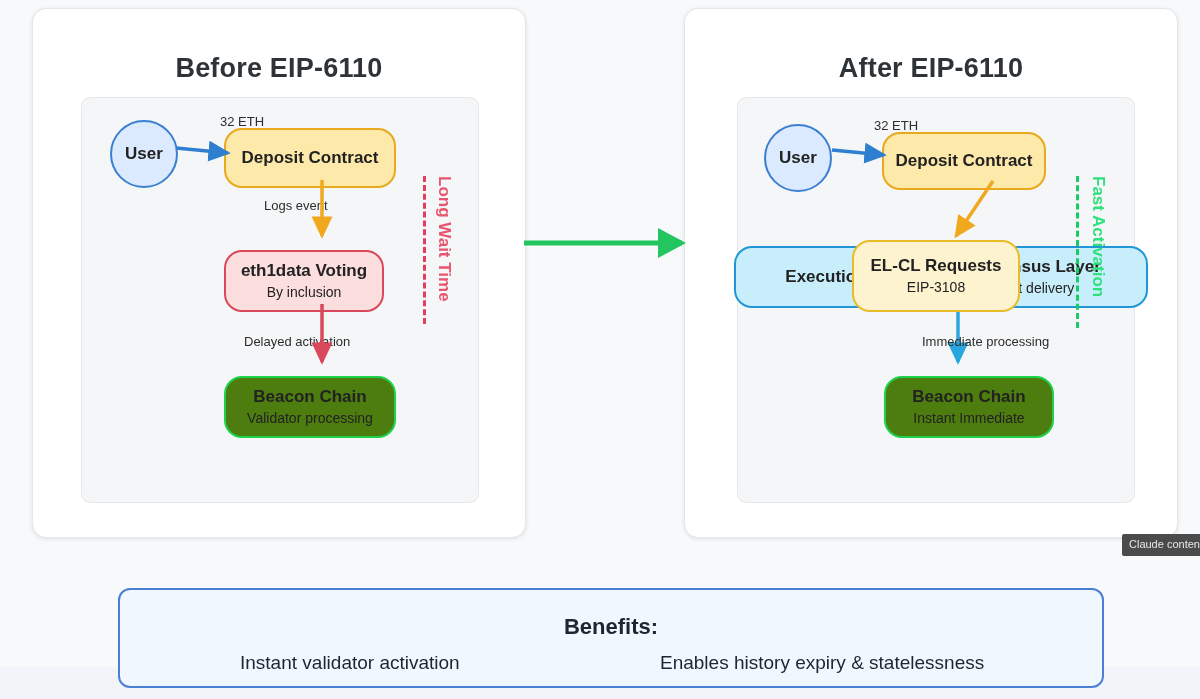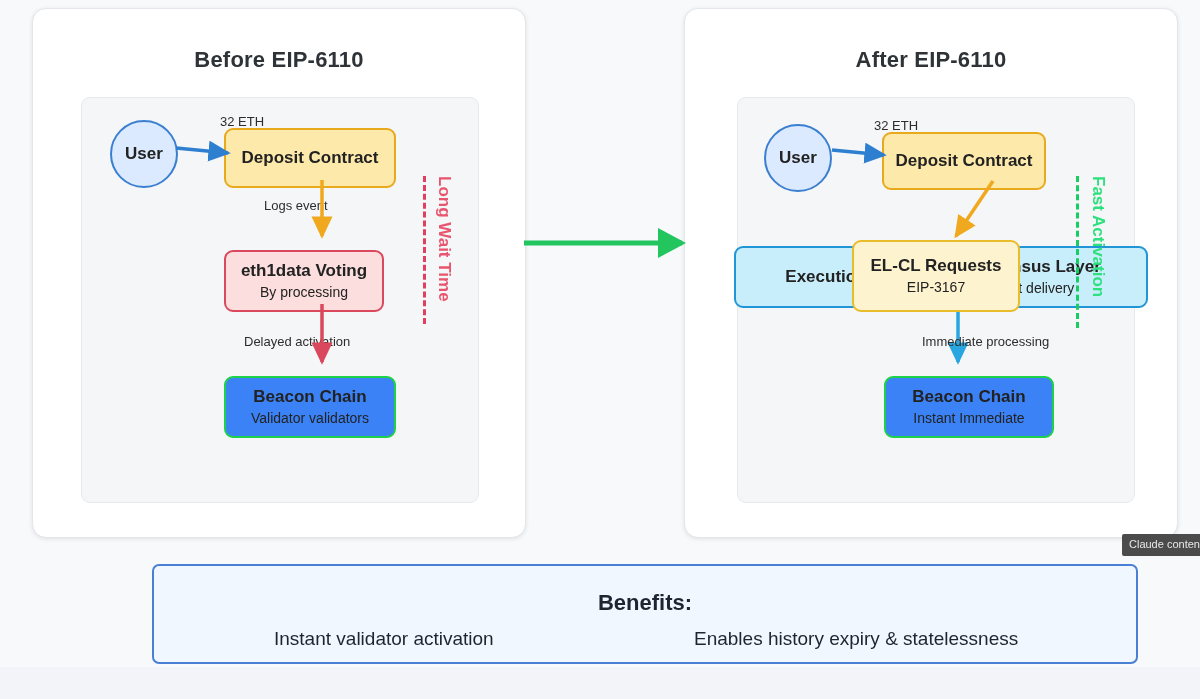--- a/index.html
+++ b/index.html
@@ -13,44 +13,44 @@
 
   
   .panel{
     position:absolute;background:#ffffff;border:1px solid #e3e6ea;
     border-radius:14px;box-shadow:0 1px 4px rgba(0,0,0,.10);
   }
   #panel-before{left:32px;top:8px;width:492px;height:528px;}
   #panel-after {left:684px;top:8px;width:492px;height:528px;}
 
   .panel-title{
-    position:absolute;left:0;right:0;top:38px;text-align:center;
-    font-size:22px;font-weight:bold;color:#2e3338;letter-spacing:.2px;
+    position:absolute;left:0;right:0;top:44px;text-align:center;
+    font-size:27px;font-weight:bold;color:#2e3338;letter-spacing:.2px;
   }
 
   
   .stage{
     position:absolute;background:#f5f6f7;border:1px solid #e6e8ea;border-radius:9px;
   }
   #stage-before{left:48px;top:88px;width:396px;height:404px;}
   #stage-after {left:52px;top:88px;width:396px;height:404px;}
 
   
   .node{
-    position:absolute;border-radius:9px;box-sizing:border-box;
+    position:absolute;border-radius:18px;box-sizing:border-box;
     display:flex;flex-direction:column;align-items:center;justify-content:center;
     text-align:center;
   }
   .node .t1{font-size:17px;font-weight:bold;line-height:1.1;white-space:nowrap;}
   .node .t2{font-size:14px;font-weight:normal;line-height:1.1;margin-top:4px;white-space:nowrap;}
 
   .n-yellow{background:#fde9a9;border:2.5px solid #e8a91c;}
   .n-yellow-lt{background:#fdf3cf;border:2.5px solid #e9bc2a;}
   .n-red{background:#fcdede;border:2.5px solid #d9485c;}
-  .n-green{background:#3b82f6;border:2.5px solid #1ed14b;}
+  .n-green{background:#4d7c0f;border:2.5px solid #1ed14b;}
   .n-blue{background:#c9eefb;border:2.5px solid #2196d6;}
 
   
   .user-circle{
     position:absolute;width:64px;height:64px;border-radius:50%;
     background:#dbeafe;border:2.5px solid #3b7fd1;
     display:flex;align-items:center;justify-content:center;
     font-size:17px;font-weight:bold;color:#222;
   }
 
@@ -63,22 +63,22 @@
     position:absolute;font-size:17px;font-weight:bold;white-space:nowrap;
     writing-mode:vertical-rl;text-orientation:mixed;
   }
   .vtext-red{color:#e8556e;}
   .vtext-green{color:#2fe07e;}
 
   svg.ov{position:absolute;left:0;top:0;width:1200px;height:699px;pointer-events:none;overflow:visible;}
 
   
   #benefits{
-    position:absolute;left:118px;top:564px;width:982px;height:96px;
-    background:#f0f7fe;border:2px solid #4a7fd4;border-radius:7px;margin-left:34px;
+    position:absolute;left:118px;top:588px;width:982px;height:96px;
+    background:#f0f7fe;border:2px solid #4a7fd4;border-radius:12px;
   }
   #benefits .b-title{
     position:absolute;left:0;right:0;top:24px;text-align:center;
     font-size:22px;font-weight:bold;color:#1d2530;
   }
   #benefits .b-item{position:absolute;top:62px;font-size:19px;color:#1d2530;white-space:nowrap;}
   #b-item-0{left:120px;}
   #b-item-1{left:540px;}
 
   
@@ -106,28 +106,28 @@
     <div class="lbl" style="left:138px;top:16px;">32 ETH</div>
 
     <div class="node n-yellow" style="left:142px;top:30px;width:172px;height:60px;">
       <span class="t1">Deposit Contract</span>
     </div>
 
     <div class="lbl" style="left:150px;top:100px;margin-left:32px;">Logs event</div>
 
     <div class="node n-red" style="left:142px;top:152px;width:160px;height:62px;">
       <span class="t1">eth1data Voting</span>
-      <span class="t2">By processing</span>
+      <span class="t2">By inclusion</span>
     </div>
 
     <div class="lbl" style="left:162px;top:236px;">Delayed activation</div>
 
     <div class="node n-green" style="left:142px;top:278px;width:172px;height:62px;">
       <span class="t1">Beacon Chain</span>
-      <span class="t2">Validator validators</span>
+      <span class="t2">Validator processing</span>
     </div>
 
     <div class="vdash" style="left:341px;top:78px;height:148px;"></div>
     <div class="vtext vtext-red" style="left:352px;top:78px;">Long Wait Time</div>
   </div>
 </div>
 
 <div class="panel" id="panel-after">
   <div class="panel-title">After EIP-6110</div>
 
@@ -147,21 +147,21 @@
       <span class="t1">Execution Layer</span>
     </div>
 
     <div class="node n-blue" style="left:174px;top:148px;width:236px;height:62px;z-index:1;">
       <span class="t1">Consensus Layer</span>
       <span class="t2">Direct delivery</span>
     </div>
 
     <div class="node n-yellow-lt" style="left:114px;top:142px;width:168px;height:72px;z-index:3;">
       <span class="t1">EL-CL Requests</span>
-      <span class="t2">EIP-3167</span>
+      <span class="t2">EIP-3108</span>
     </div>
 
     <div class="lbl" style="left:158px;top:236px;z-index:4;margin-left:26px;">Immediate processing</div>
 
     <div class="node n-green" style="left:146px;top:278px;width:170px;height:62px;z-index:4;">
       <span class="t1">Beacon Chain</span>
       <span class="t2">Instant Immediate</span>
     </div>
 
     <div class="vdash-green" style="left:338px;top:78px;height:152px;z-index:5;"></div>

